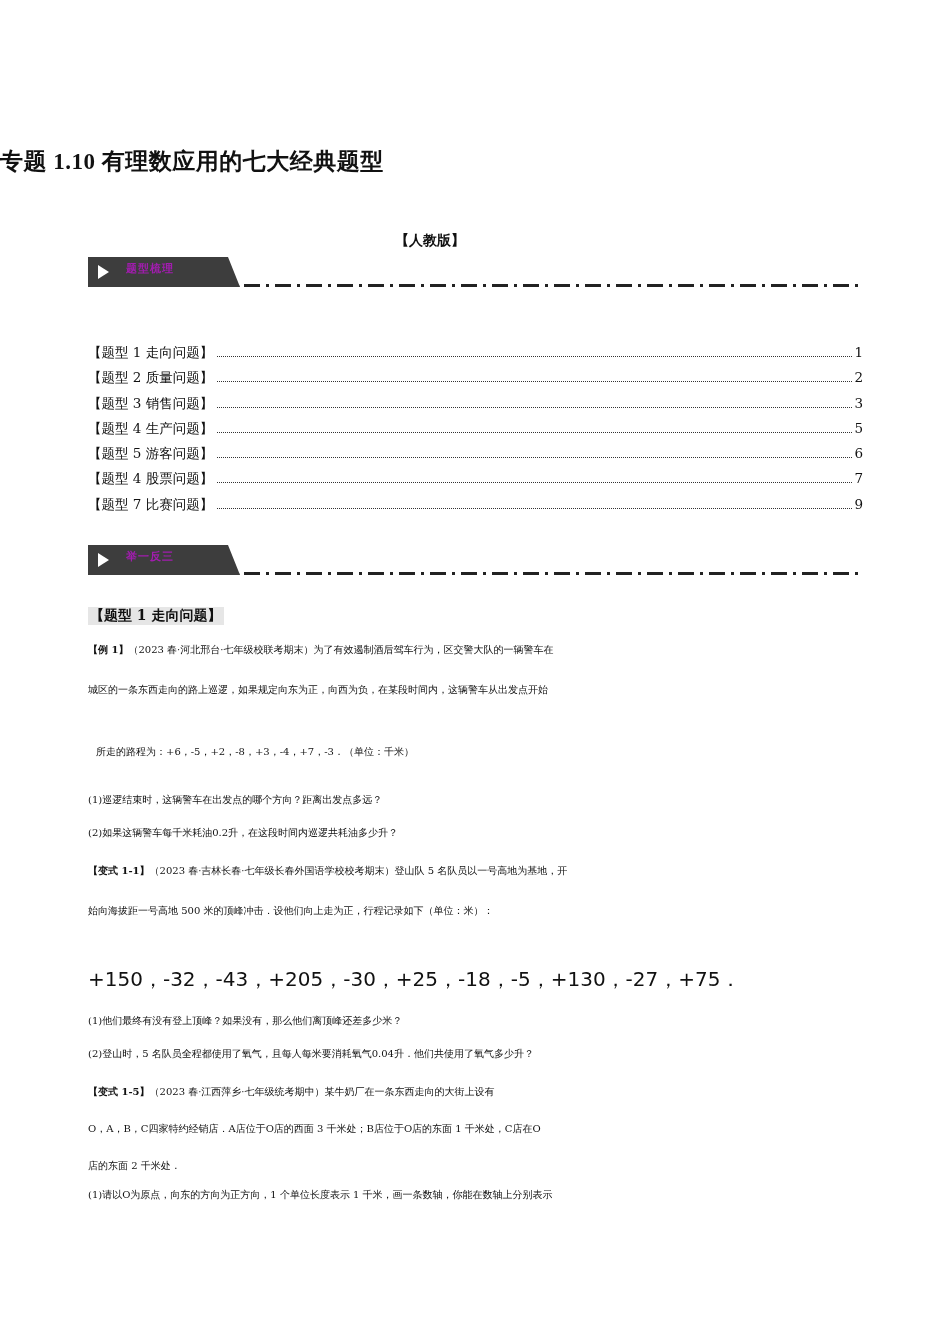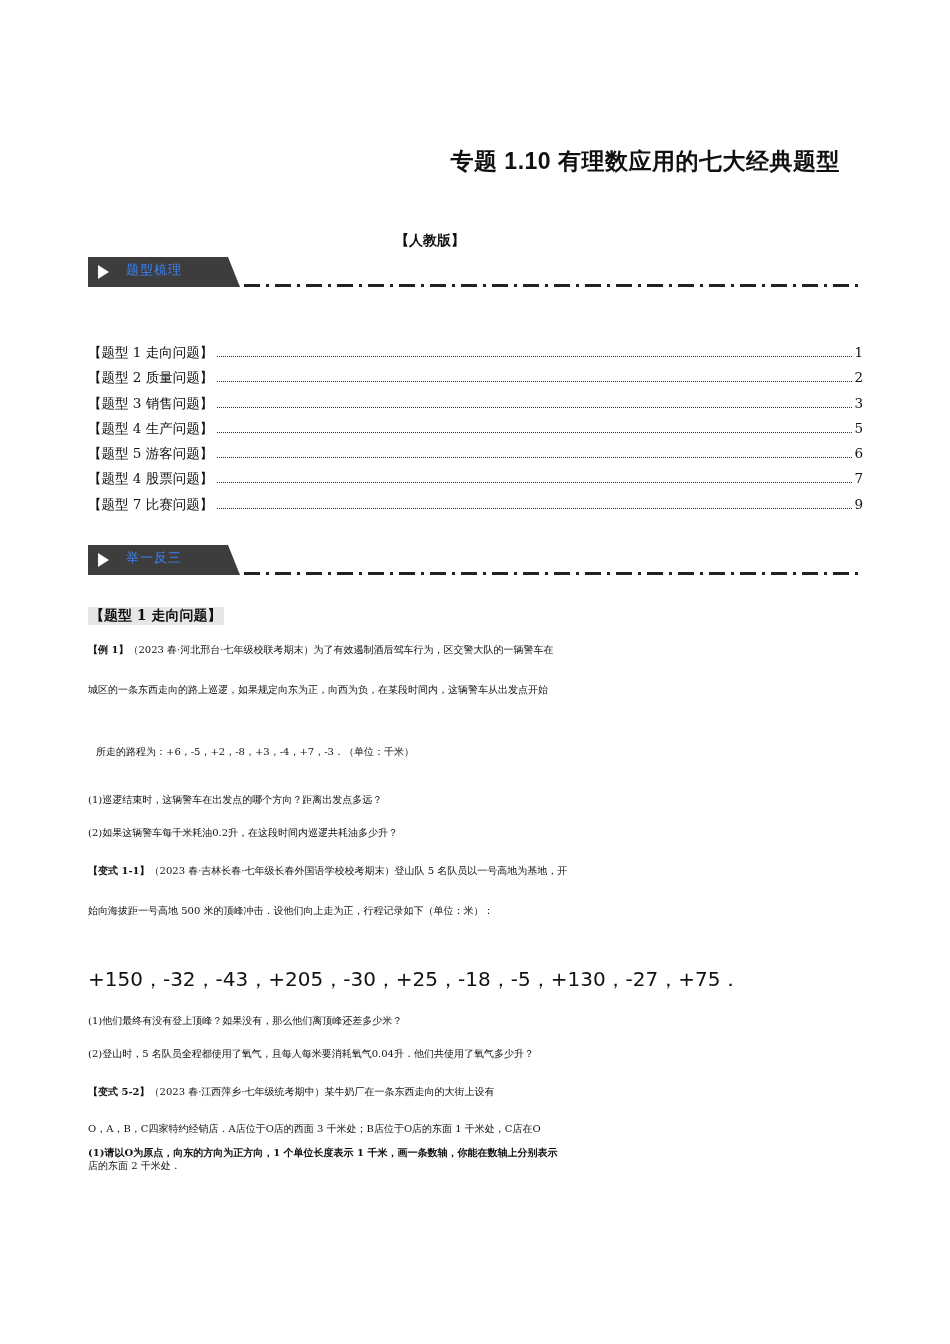--- a/index.html
+++ b/index.html
@@ -1,29 +1,29 @@
 <!DOCTYPE html>
 <html><head>
 <meta charset="utf-8">
 <style>
   html, body { margin: 0; padding: 0; background: #ffffff; }
   body { width: 950px; height: 1344px; position: relative; overflow: hidden;
          font-family: "DejaVu Serif", "Liberation Serif", serif; color: #111; }
-  .title { position: absolute; top: 146px; left: 0; width: 840px; text-align: right;
-           font-family: Liberation Sans, sans-serif; font-weight: bold; font-size: 23px; letter-spacing: 0.5px; }
+  .title { position: absolute; top: 146px; left: 0; width: 840px; text-align: left;
+           font-family: Liberation Serif, serif; font-weight: bold; font-size: 23px; letter-spacing: 0.5px; }
   .edition { position: absolute; top: 232px; left: 0; width: 860px; text-align: center;
              font-size: 14px; font-weight: bold; }
   .banner { position: absolute; left: 88px; width: 775px; height: 36px; }
   .banner .tab { position: absolute; left: 0; top: 0; width: 152px; height: 30px; background: #3d3d3d;
                  clip-path: polygon(0 0, 140px 0, 152px 30px, 0 30px);
                  box-shadow: 2px 3px 3px #999; }
   .banner .arrow { position: absolute; left: 10px; top: 8px; width: 0; height: 0;
                    border-top: 7px solid transparent; border-bottom: 7px solid transparent; border-left: 11px solid #fff; }
-  .banner .label { position: absolute; left: 38px; top: 4px; color: #3b82f6; font-family: "DejaVu Sans", sans-serif;
-                   font-weight: normal; font-size: 13px; letter-spacing: 1px; }
+  .banner .label { position: absolute; left: 38px; top: 4px; color: #a21caf; font-family: "DejaVu Sans", sans-serif;
+                   font-weight: bold; font-size: 11px; letter-spacing: 1px; }
   .banner .line { position: absolute; left: 156px; right: 0; top: 27px; height: 3px;
                   background: repeating-linear-gradient(90deg, #222 0 16px, transparent 16px 22px, #222 22px 25px, transparent 25px 31px); }
   .toc { position: absolute; left: 88px; top: 344px; width: 775px; font-size: 13.5px; }
   .toc-row { display: flex; align-items: baseline; height: 25.3px; }
   .toc-row .lbl { white-space: nowrap; }
   .toc-row .dots { flex: 1; border-bottom: 1.5px dotted #333; margin: 0 2px 4px 4px; }
   .toc-row .pg { white-space: nowrap; }
   .section-tag { position: absolute; left: 88px; top: 607px; font-size: 14px; font-weight: bold;
                  background: #e6e6e6; padding: 0 2px; }
   .para { position: absolute; left: 88px; width: 775px; font-size: 10px; white-space: nowrap; }
@@ -95,16 +95,16 @@
 <div class="para" style="top:745px;margin-left:8px;">所走的路程为：+6，-5，+2，-8，+3，-4，+7，-3．（单位：千米）</div>
 <div class="para" style="top:793px;">(1)巡逻结束时，这辆警车在出发点的哪个方向？距离出发点多远？</div>
 <div class="para" style="top:826px;">(2)如果这辆警车每千米耗油0.2升，在这段时间内巡逻共耗油多少升？</div>
 
 <div class="para" style="top:864px;"><span class="b">【变式 1-1】</span><span>（2023 春·吉林长春·七年级长春外国语学校校考期末）登山队 5 名队员以一号高地为基地，开</span></div>
 <div class="para" style="top:904px;">始向海拔距一号高地 500 米的顶峰冲击．设他们向上走为正，行程记录如下（单位：米）：</div>
 <div class="para numline" style="top:966px;">+150，-32，-43，+205，-30，+25，-18，-5，+130，-27，+75．</div>
 <div class="para" style="top:1014px;">(1)他们最终有没有登上顶峰？如果没有，那么他们离顶峰还差多少米？</div>
 <div class="para" style="top:1047px;">(2)登山时，5 名队员全程都使用了氧气，且每人每米要消耗氧气0.04升．他们共使用了氧气多少升？</div>
 
-<div class="para" style="top:1085px;"><span class="b">【变式 5-2】</span><span>（2023 春·江西萍乡·七年级统考期中）某牛奶厂在一条东西走向的大街上设有</span></div>
+<div class="para" style="top:1085px;"><span class="b">【变式 1-5】</span><span>（2023 春·江西萍乡·七年级统考期中）某牛奶厂在一条东西走向的大街上设有</span></div>
 <div class="para" style="top:1122px;">O，A，B，C四家特约经销店．A店位于O店的西面 3 千米处；B店位于O店的东面 1 千米处，C店在O</div>
 <div class="para" style="top:1159px;">店的东面 2 千米处．</div>
-<div class="para" style="top:1146px;font-weight:bold;">(1)请以O为原点，向东的方向为正方向，1 个单位长度表示 1 千米，画一条数轴，你能在数轴上分别表示</div>
+<div class="para" style="top:1188px;">(1)请以O为原点，向东的方向为正方向，1 个单位长度表示 1 千米，画一条数轴，你能在数轴上分别表示</div>
 
 </body></html>

